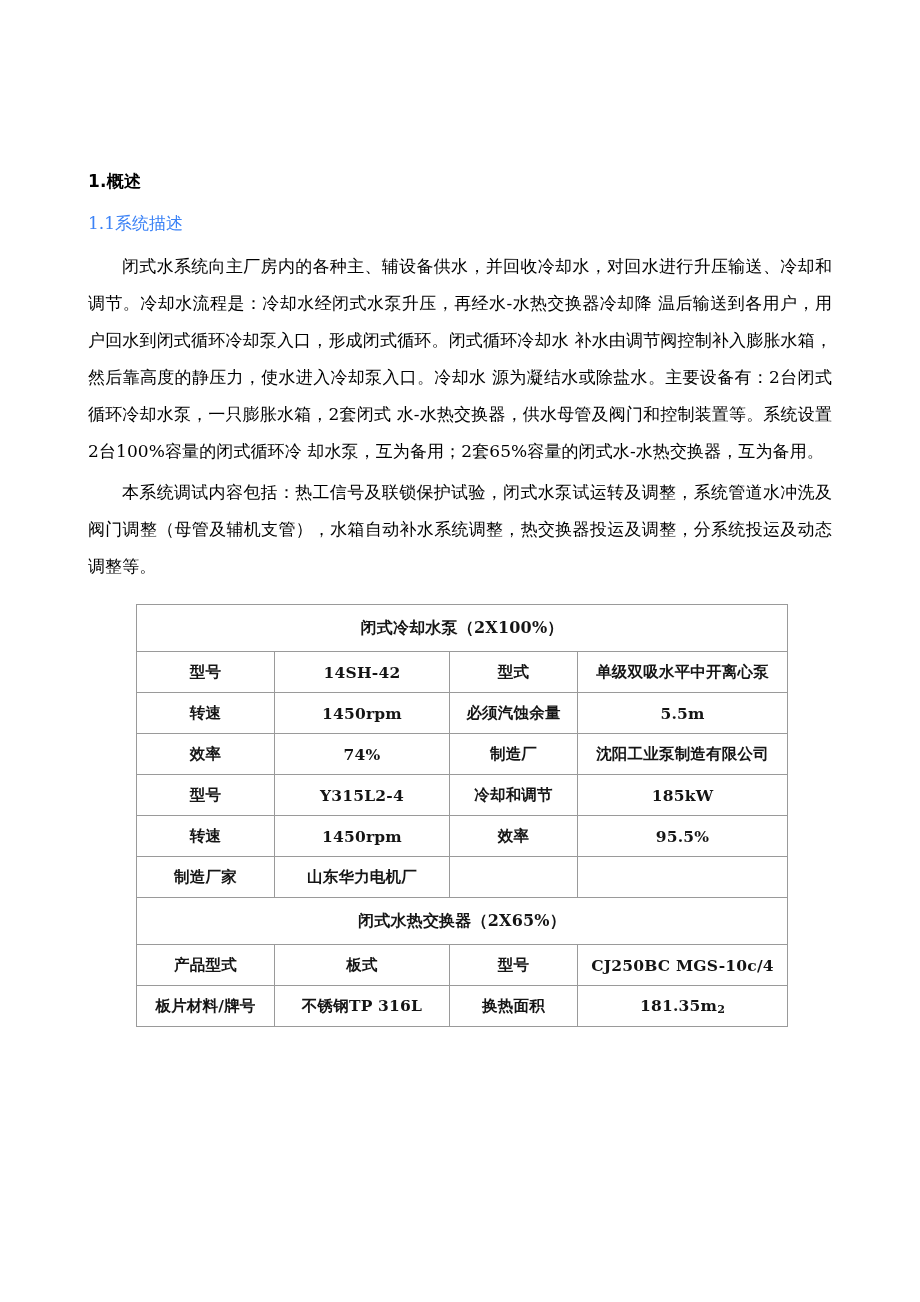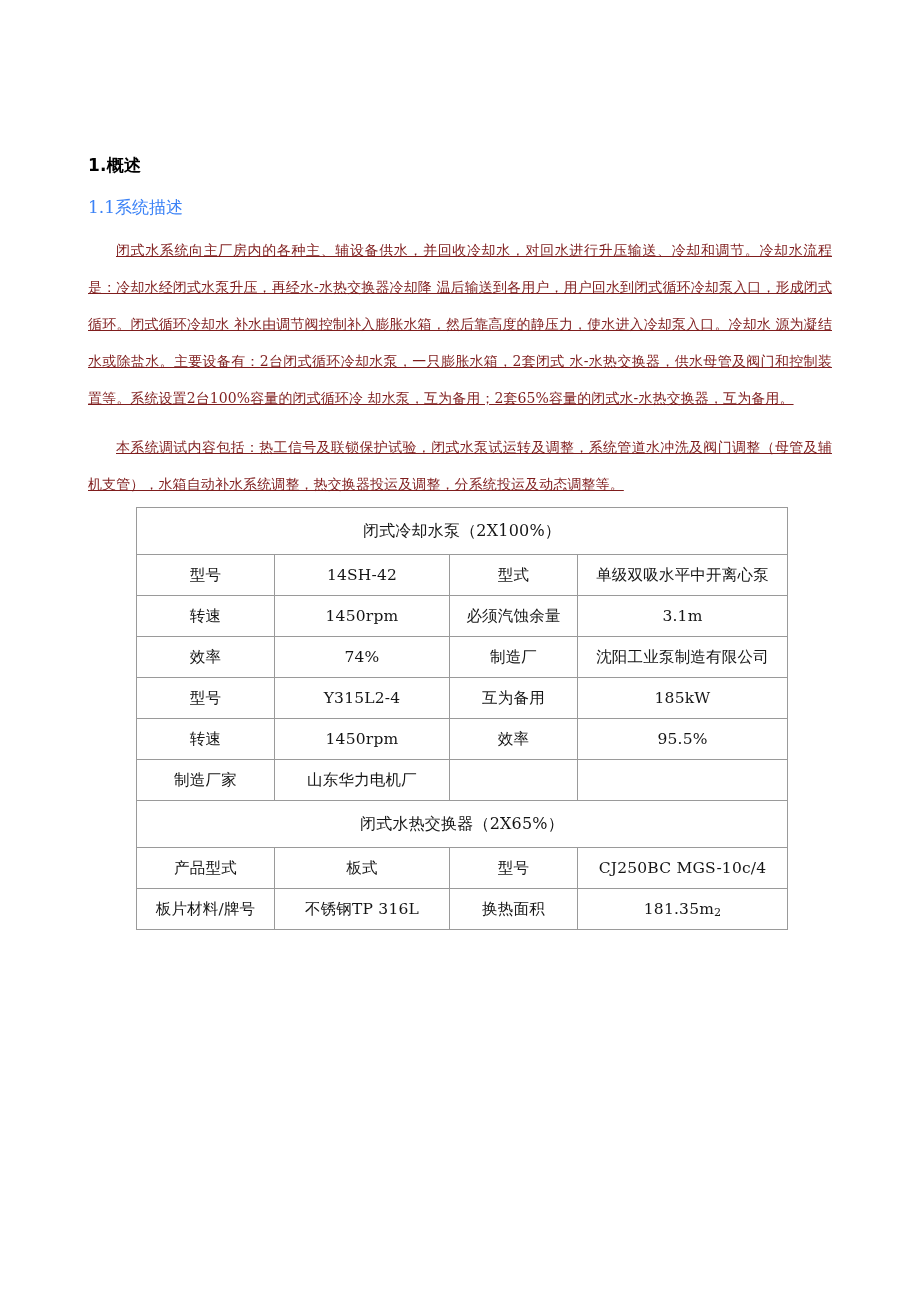--- a/index.html
+++ b/index.html
@@ -20,21 +20,21 @@
     width: 920px;
     height: 1302px;
     background: #ffffff;
     box-sizing: border-box;
     padding: 0;
   }
 
   .content {
     position: absolute;
     left: 88px;
-    top: 152px;
+    top: 168px;
     width: 744px;
   }
 
   
   .h-main {
     font-family: "DejaVu Sans", "Liberation Sans", sans-serif;
     font-weight: bold;
     font-size: 17px;
     line-height: 26px;
     letter-spacing: 0.2px;
@@ -49,38 +49,38 @@
     margin: 0 0 12px 0;
     color: #3b82f6;
   }
   .h-sub.second {
     margin-top: 14px;
     margin-bottom: 18px;
   }
 
   
   .para {
-    font-size: 14px;
+    font-size: 17px;
     line-height: 37px;
     text-align: justify;
     text-justify: inter-ideograph;
     text-indent: 2em;
     margin: 0;
-    color: #7f1d1d;
+    color: #000000;
     letter-spacing: 0.1px;
-    text-decoration: underline;
   }
   .para + .para {
-    margin-top: 12px;
+    margin-top: 4px;
   }
 
   
   .spec-table-wrap {
-    margin-top: 4px;
+    margin-top: 19px;
     padding-left: 48px;
+    font-weight: bold;
   }
   table.spec {
     border-collapse: collapse;
     width: 651px;
     table-layout: fixed;
     font-size: 15.5px;
   }
   table.spec col.c1 { width: 138px; }
   table.spec col.c2 { width: 175px; }
   table.spec col.c3 { width: 128px; }
@@ -140,32 +140,32 @@
             <tr>
               <td>型号</td>
               <td>14SH-42</td>
               <td>型式</td>
               <td>单级双吸水平中开离心泵</td>
             </tr>
             <tr>
               <td>转速</td>
               <td>1450rpm</td>
               <td>必须汽蚀余量</td>
-              <td>3.1m</td>
+              <td>5.5m</td>
             </tr>
             <tr>
               <td>效率</td>
               <td>74%</td>
               <td>制造厂</td>
               <td>沈阳工业泵制造有限公司</td>
             </tr>
             <tr>
               <td>型号</td>
               <td>Y315L2-4</td>
-              <td>互为备用</td>
+              <td>冷却和调节</td>
               <td>185kW</td>
             </tr>
             <tr>
               <td>转速</td>
               <td>1450rpm</td>
               <td>效率</td>
               <td>95.5%</td>
             </tr>
             <tr>
               <td>制造厂家</td>

